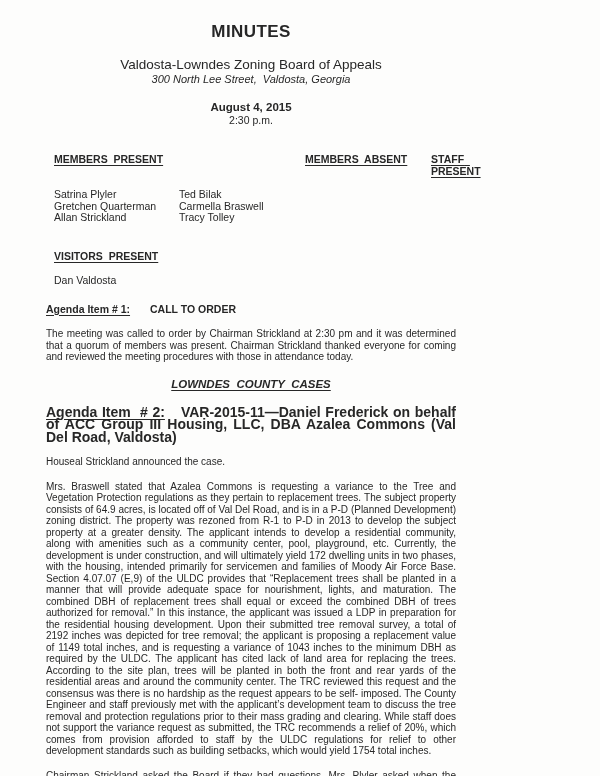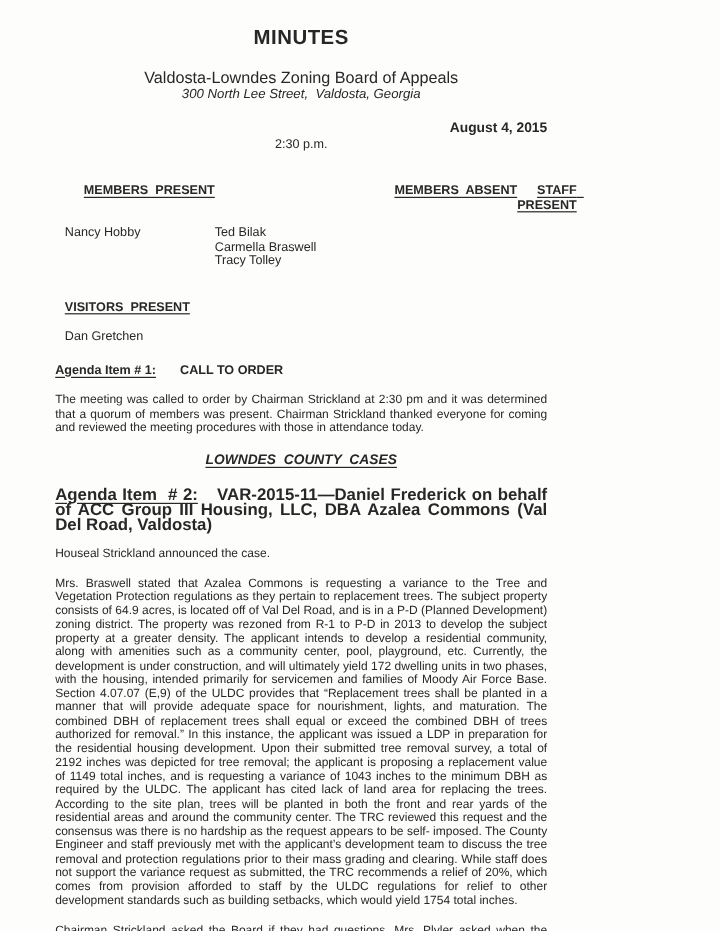--- a/index.html
+++ b/index.html
@@ -16,37 +16,36 @@
     width: 496px; height: 776px;
     padding: 22px 40px 0 46px;
     background: #fdfdfc;
   }
   .center { text-align: center; }
   .pre { white-space: pre-wrap; }
 
   .doc-title { font-size: 17px; font-weight: bold; letter-spacing: .4px; line-height: 20px; }
   .org-name { font-size: 13.5px; margin-top: 15px; line-height: 16px; }
   .venue { font-style: italic; font-size: 11px; line-height: 13px; }
-  .meeting-date { font-size: 11.5px; font-weight: bold; margin-top: 15px; line-height: 13px; text-align: right; }
+  .meeting-date { font-size: 11.5px; font-weight: bold; margin-top: 15px; line-height: 13px; }
   .meeting-time { font-size: 10.5px; line-height: 13px; }
 
   .attend {
     display: grid;
     grid-template-columns: 125px 126px 126px 1fr;
     margin: 27px 0 0 8px;
     font-size: 10.5px;
     line-height: 11.6px;
   }
   .hd {
     font-weight: bold;
     text-decoration: underline;
     text-underline-offset: 2px;
     white-space: pre-wrap;
     font-size: 10.5px;
-    text-align: right;
   }
   .attend .names { margin-top: 12px; }
   .attend .names div { margin: 0; }
 
   .visitors { margin-left: 8px; }
   .visitors .hd { display: inline-block; margin-top: 26px; }
   .visitors .vname { margin-top: 11px; font-size: 10.5px; line-height: 11.6px; }
 
   .agenda-head { margin: 16px 0 0 0; font-weight: bold; font-size: 10.5px; line-height: 12.5px; }
   .agenda-head .u { text-decoration: underline; text-underline-offset: 2px; white-space: pre-wrap; }
@@ -84,32 +83,34 @@
   <div class="center meeting-date">August 4, 2015</div>
   <div class="center meeting-time">2:30 p.m.</div>
 
   <div class="attend">
     <div class="hd">MEMBERS  PRESENT</div>
     <div></div>
     <div class="hd">MEMBERS  ABSENT</div>
     <div class="hd">STAFF  PRESENT</div>
 
     <div class="names">
-      <div>Nancy Hobby</div>
+      <div>Satrina Plyler</div>
+      <div>Gretchen Quarterman</div>
+      <div>Allan Strickland</div>
     </div>
     <div class="names">
       <div>Ted Bilak</div>
       <div>Carmella Braswell</div>
       <div>Tracy Tolley</div>
     </div>
   </div>
 
   <div class="visitors">
     <div class="hd">VISITORS  PRESENT</div>
-    <div class="vname">Dan Gretchen</div>
+    <div class="vname">Dan Valdosta</div>
   </div>
 
   <p class="agenda-head"><span class="u">Agenda Item # 1:</span><span class="gap-lg"></span><span>CALL TO ORDER</span></p>
 
   <p class="body">The meeting was called to order by Chairman Strickland at 2:30 pm and it was determined that a quorum of members was present.  Chairman Strickland thanked everyone for coming and reviewed the meeting procedures with those in attendance today.</p>
 
   <div class="center cases-heading">LOWNDES  COUNTY  CASES</div>
 
   <p class="agenda-head agenda2"><span class="u">Agenda Item  # 2:</span><span class="gap-md"></span><span>VAR-2015-11—Daniel Frederick on behalf of ACC Group III Housing, LLC, DBA Azalea Commons (Val Del Road, Valdosta)</span></p>
 

